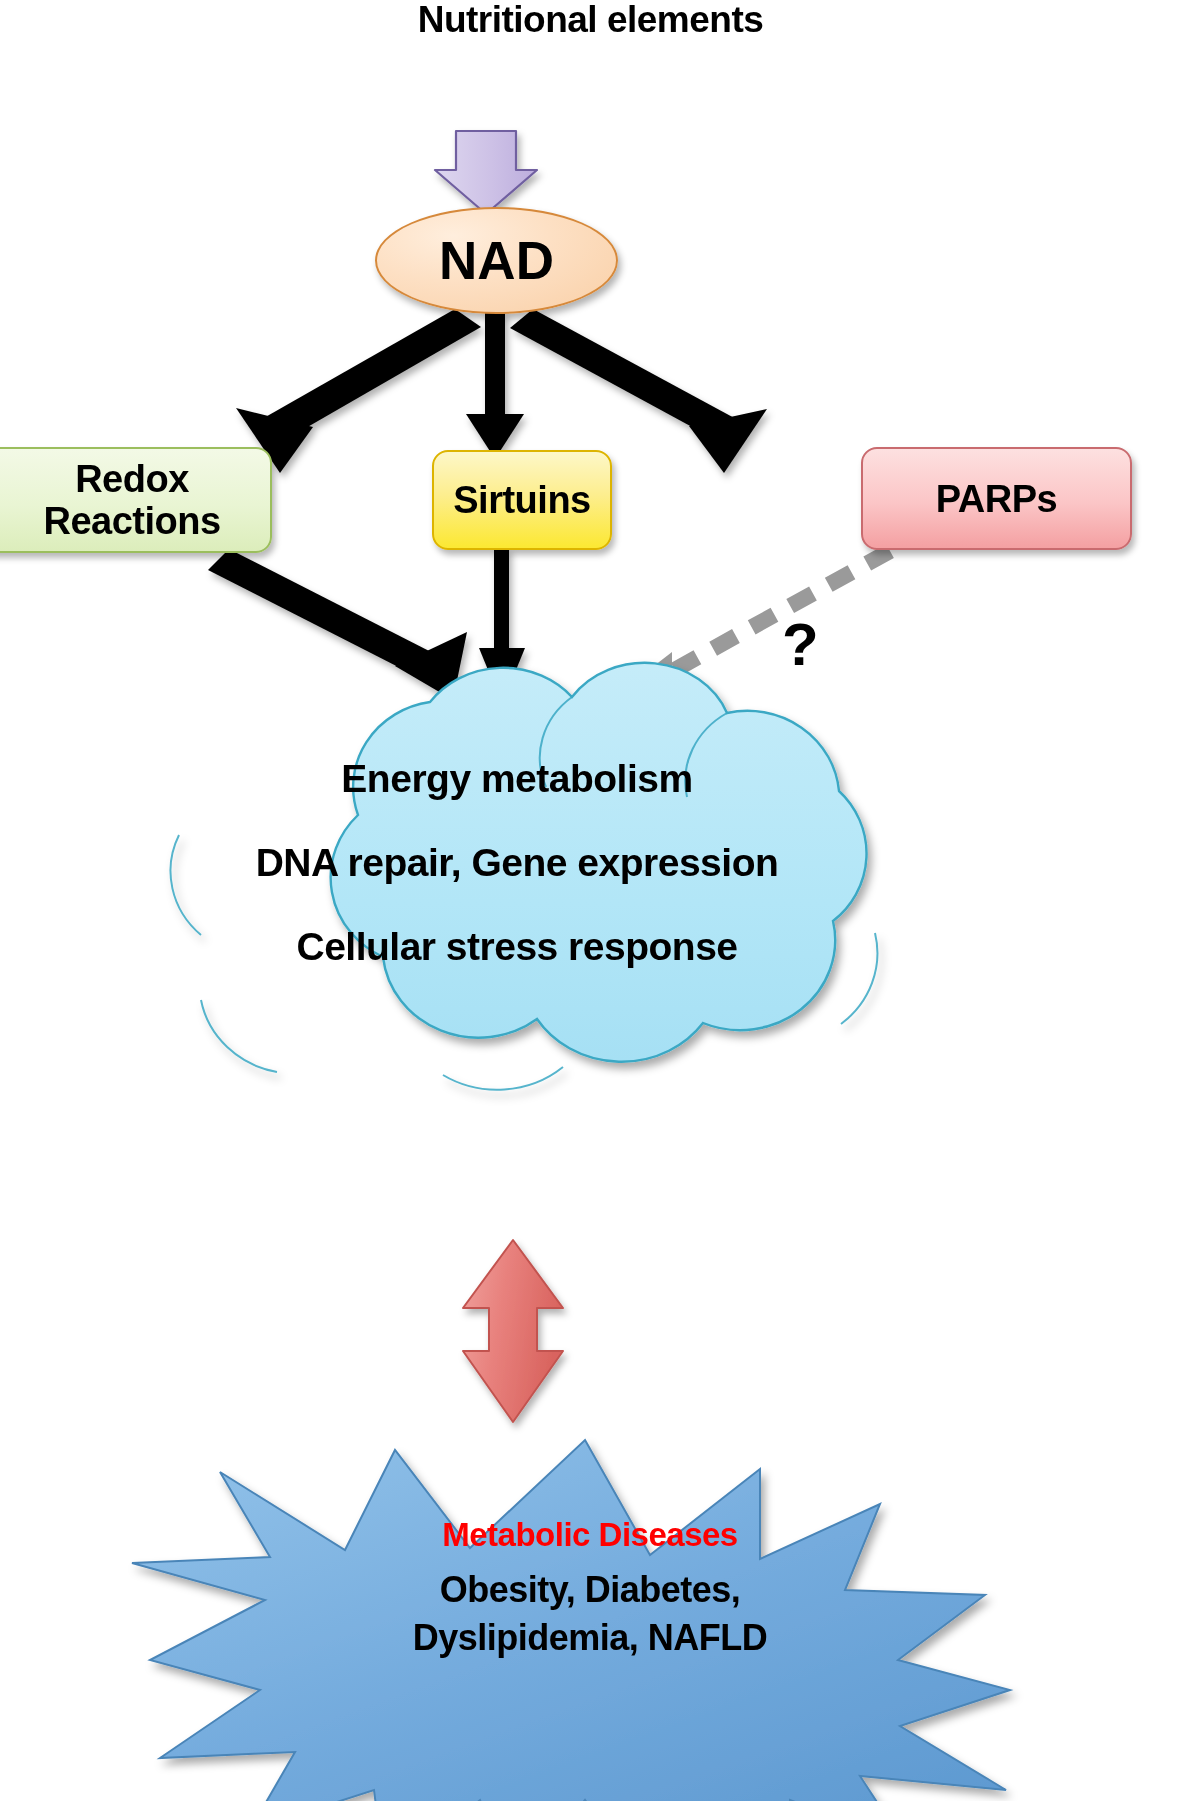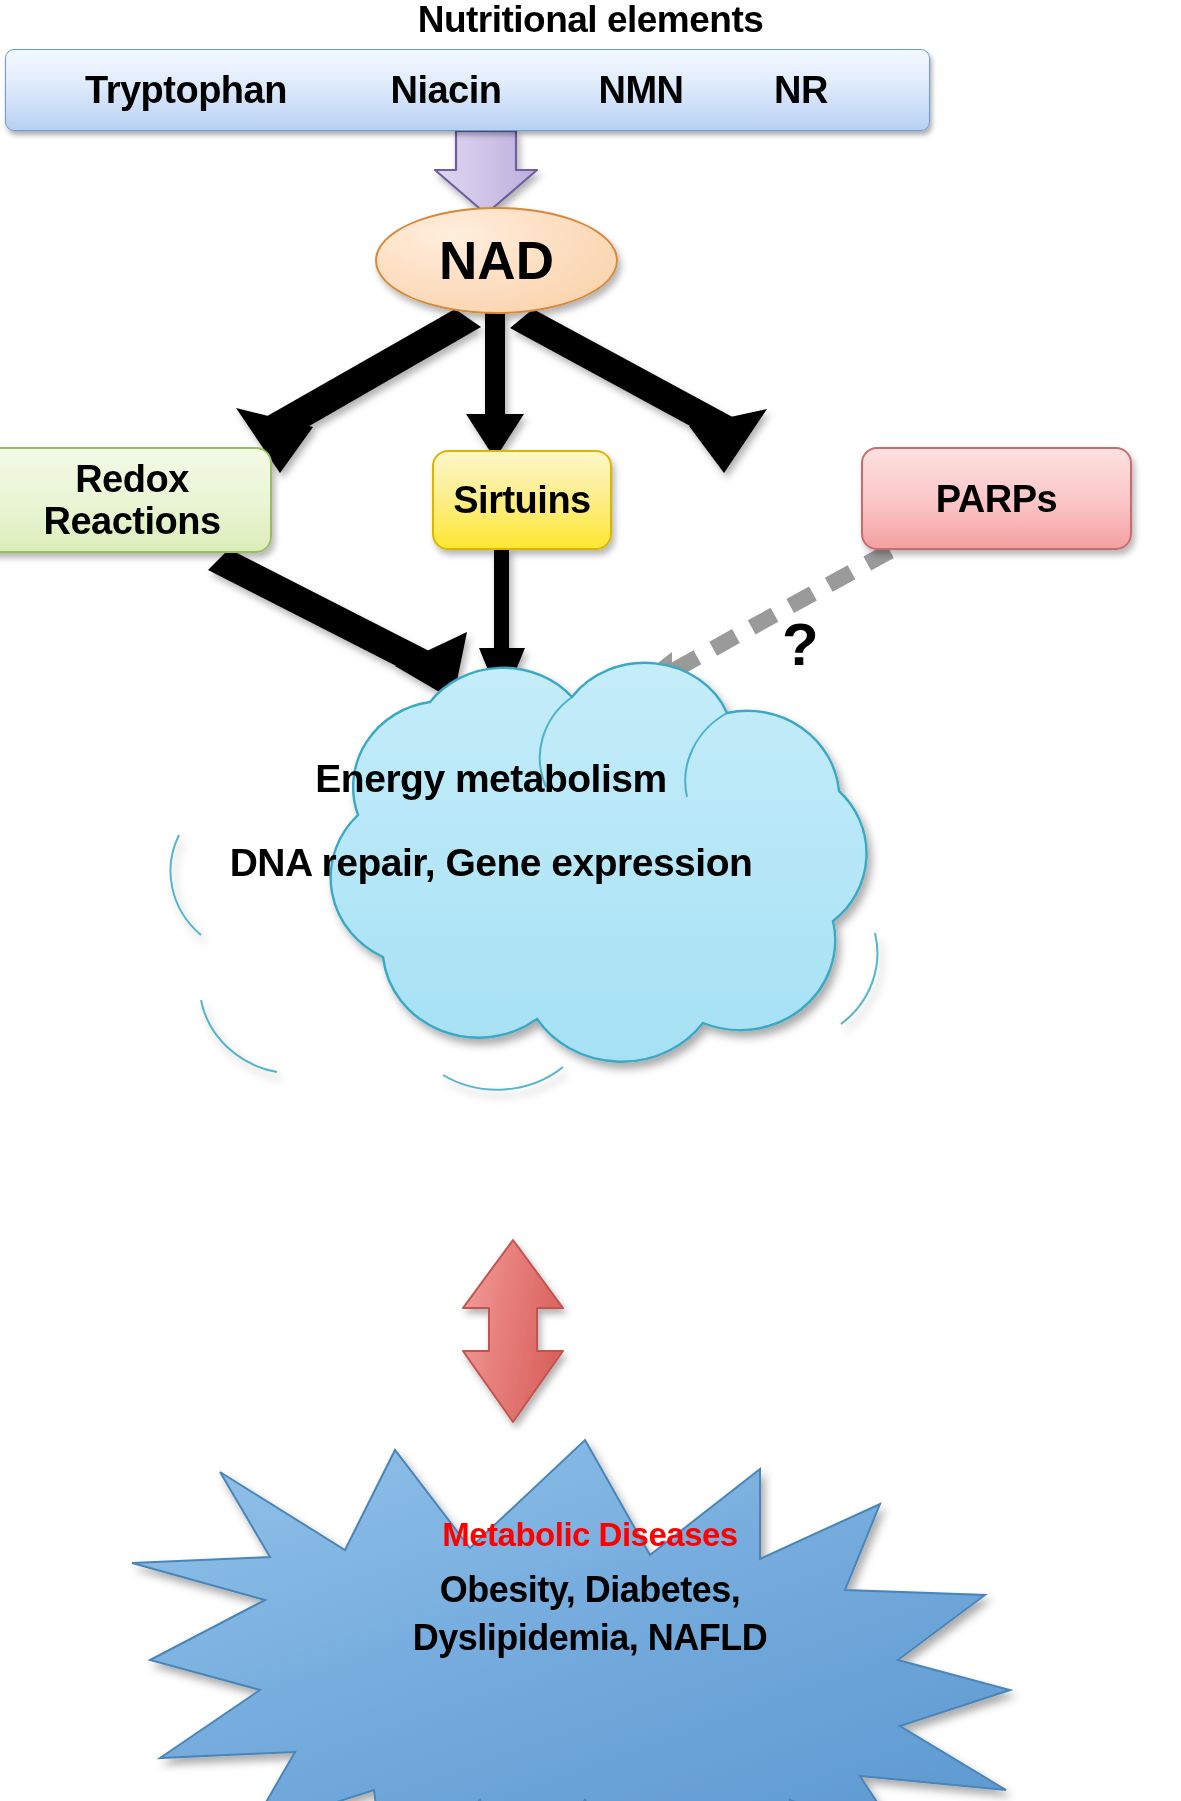--- a/index.html
+++ b/index.html
@@ -143,21 +143,21 @@
     top: 610px;
     font-size: 60px;
     font-weight: bold;
     color: #000000;
     font-family: "Liberation Sans", sans-serif;
   }
 
   
   .cloud-text-wrap {
     position: absolute;
-    left: 96px;
+    left: 122px;
     top: 757px;
     width: 790px;
     text-align: center;
   }
   .cloud-line {
     font-size: 39px;
     font-weight: bold;
     color: #000000;
     letter-spacing: -0.5px;
     font-family: "Liberation Sans", sans-serif;
@@ -304,26 +304,20 @@
         1010,1690 900,1726 1006,1790 860,1776 905,1845 790,1800 785,1880 690,1804
         650,1890 585,1800 516,1885 480,1800 385,1878 374,1790 250,1830 295,1752
         160,1758 260,1690 150,1660 265,1600 132,1563 270,1557 220,1472 345,1550
         395,1450 470,1548
       " fill="url(#burstGrad)" stroke="#4a85b8" stroke-width="2"></polygon>
     </g>
   </svg>
 
   <div class="diagram-title">Nutritional elements</div>
 
-  <div class="nutrition-bar">
-    <div class="nutrition-item ni-0">Tryptophan</div>
-    <div class="nutrition-item ni-1">Niacin</div>
-    <div class="nutrition-item ni-2">NMN</div>
-    <div class="nutrition-item ni-3">NR</div>
-  </div>
 
   <div class="nad-node">
     <span class="nad-label">NAD</span>
   </div>
 
   <div class="proc-box box-redox">
     <span>
       <span>Redox</span><br>
       <span>Reactions</span>
     </span>
@@ -335,20 +329,21 @@
 
   <div class="proc-box box-sirtuins">
     <span>Sirtuins</span>
   </div>
 
   <div class="question-mark">?</div>
 
   <div class="cloud-text-wrap">
     <div class="cloud-line">Energy metabolism</div>
     <div class="cloud-line">DNA repair, Gene expression</div>
+    <div class="cloud-line">Cellular stress response</div>
   </div>
 
   <div class="burst-text-wrap">
     <div class="burst-title">Metabolic Diseases</div>
     <div class="burst-sub">
       <span>Obesity, Diabetes,</span><br>
       <span>Dyslipidemia, NAFLD</span>
     </div>
   </div>
 

